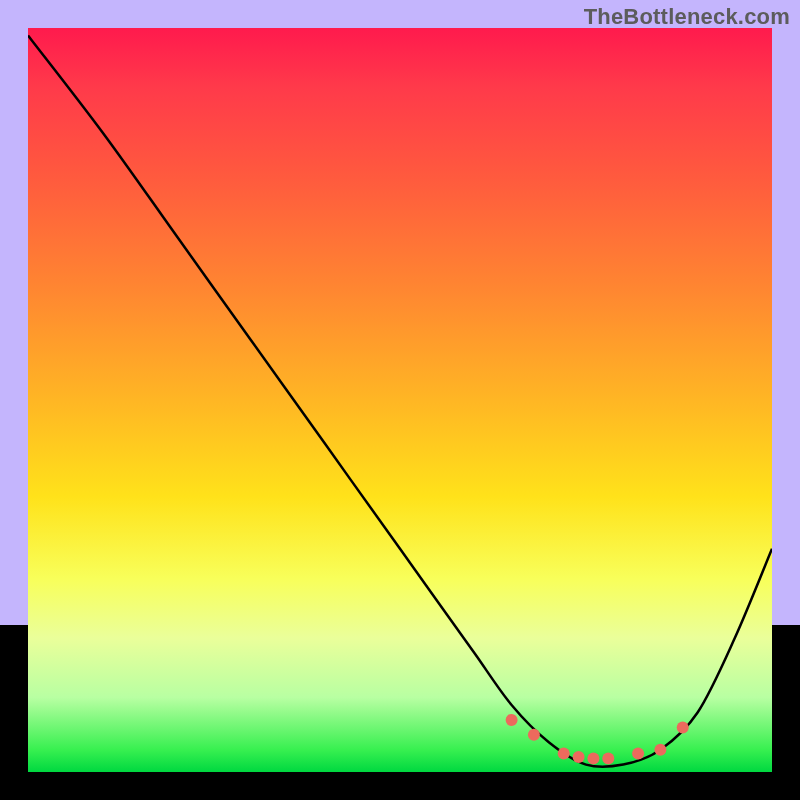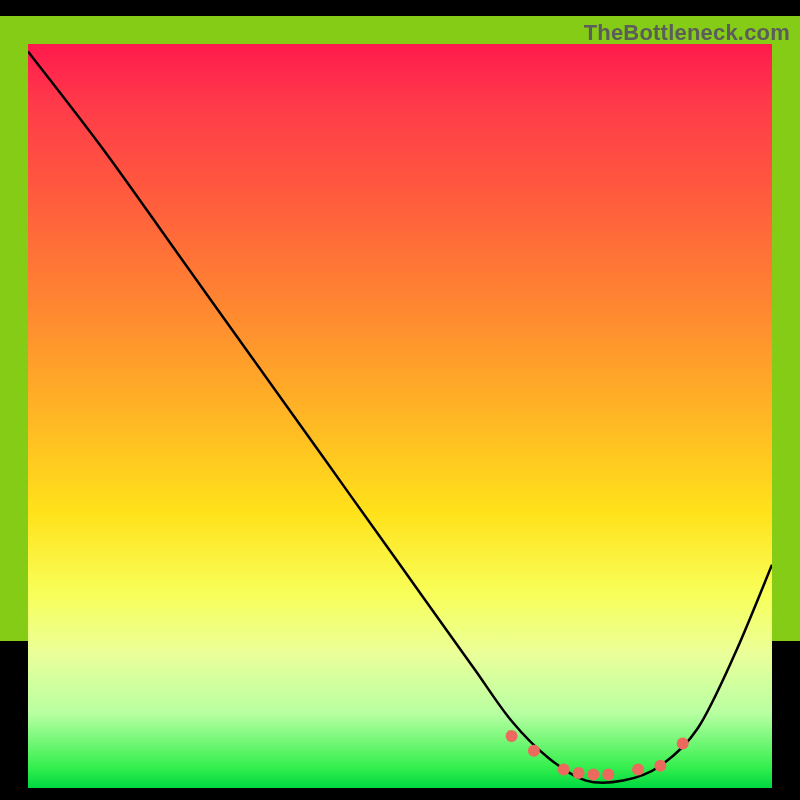--- a/index.html
+++ b/index.html
@@ -8,22 +8,21 @@
     width: 800px;
     height: 800px;
     background: #000;
     overflow: hidden;
     font-family: Arial, Helvetica, sans-serif;
   }
   .frame {
     position: relative;
     width: 800px;
     height: 625px;
-    background: #84cc16;
-    margin-top: 16px;
+    background: #c4b5fd;
   }
   .watermark {
     position: absolute;
     top: 4px;
     right: 10px;
     color: #5c5c5c;
     font-size: 22px;
     font-weight: 600;
     letter-spacing: 0.2px;
     z-index: 3;

